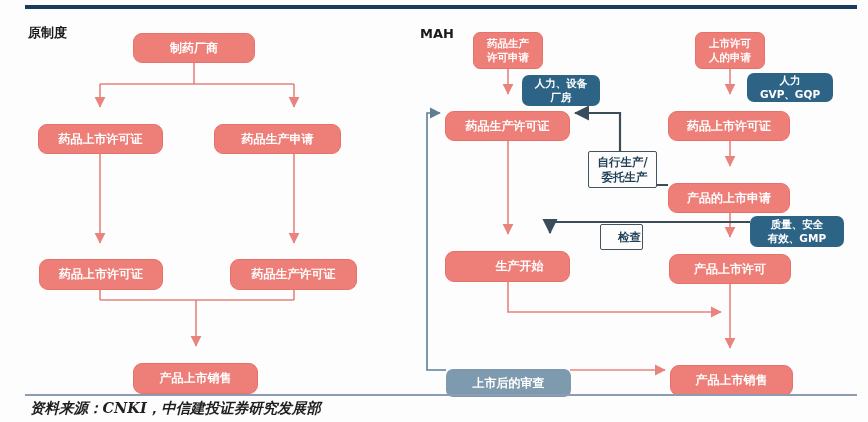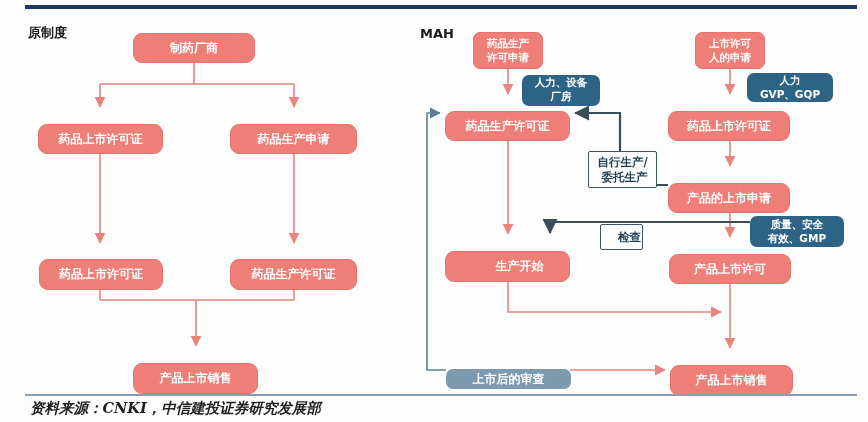--- a/index.html
+++ b/index.html
@@ -63,42 +63,42 @@
     <path d="M750,222 H550 V233" stroke="#3a4d59" stroke-width="2.2" marker-end="url(#ah-dark)"></path>
 
     <path d="M446,370 H427 V113 H440" stroke="#5f7d92" stroke-width="1.6" marker-end="url(#ah-slate)"></path>
   </svg>
 
   <div class="section-label" style="left:28px;top:24px;">原制度</div>
   <div class="section-label" style="left:420px;top:26px;">MAH</div>
 
   <div class="node pink-node" style="left:133px;top:20px;width:122px;height:30px;">制药厂商</div>
   <div class="node pink-node" style="left:38px;top:111px;width:125px;height:30px;">药品上市许可证</div>
-  <div class="node pink-node" style="left:230px;top:111px;width:127px;height:30px;">药品生产申请</div>
+  <div class="node pink-node" style="left:214px;top:111px;width:127px;height:30px;">药品生产申请</div>
   <div class="node pink-node" style="left:39px;top:246px;width:124px;height:31px;">药品上市许可证</div>
   <div class="node pink-node" style="left:230px;top:246px;width:127px;height:31px;">药品生产许可证</div>
   <div class="node pink-node" style="left:133px;top:350px;width:125px;height:31px;">产品上市销售</div>
 
   <div class="node pink-node small" style="left:473px;top:19px;width:70px;height:37px;">药品生产
 许可申请</div>
   <div class="node pink-node small" style="left:695px;top:19px;width:70px;height:37px;">上市许可
 人的申请</div>
-  <div class="node dark-node" style="left:522px;top:62px;width:78px;height:31px;font-family:Liberation Mono, monospace;">人力、设备
+  <div class="node dark-node" style="left:522px;top:62px;width:78px;height:31px;">人力、设备
 厂房</div>
   <div class="node dark-node" style="left:747px;top:60px;width:86px;height:29px;">人力
 GVP、GQP</div>
   <div class="node pink-node" style="left:445px;top:98px;width:125px;height:30px;">药品生产许可证</div>
   <div class="node pink-node" style="left:668px;top:98px;width:122px;height:30px;">药品上市许可证</div>
   <div class="node outline-node" style="left:588px;top:138px;width:69px;height:37px;text-align:right;">自行生产/
 委托生产</div>
   <div class="node pink-node" style="left:668px;top:170px;width:122px;height:30px;">产品的上市申请</div>
   <div class="node outline-node" style="left:600px;top:211px;width:43px;height:26px;padding-left:16px;">检查</div>
   <div class="node dark-node" style="left:750px;top:203px;width:94px;height:31px;">质量、安全
 有效、GMP</div>
   <div class="node pink-node" style="left:445px;top:238px;width:125px;height:31px;padding-left:24px;">生产开始</div>
   <div class="node pink-node" style="left:669px;top:241px;width:122px;height:30px;">产品上市许可</div>
-  <div class="node slate-node" style="left:446px;top:356px;width:125px;height:20px;">上市后的审查</div>
+  <div class="node slate-node" style="left:446px;top:356px;width:125px;height:28px;">上市后的审查</div>
   <div class="node pink-node" style="left:670px;top:352px;width:123px;height:31px;">产品上市销售</div>
 
   <div class="footline"></div>
   <div class="footer-source">资料来源：CNKI，中信建投证券研究发展部</div>
 
 </div>
 
 </body></html>

